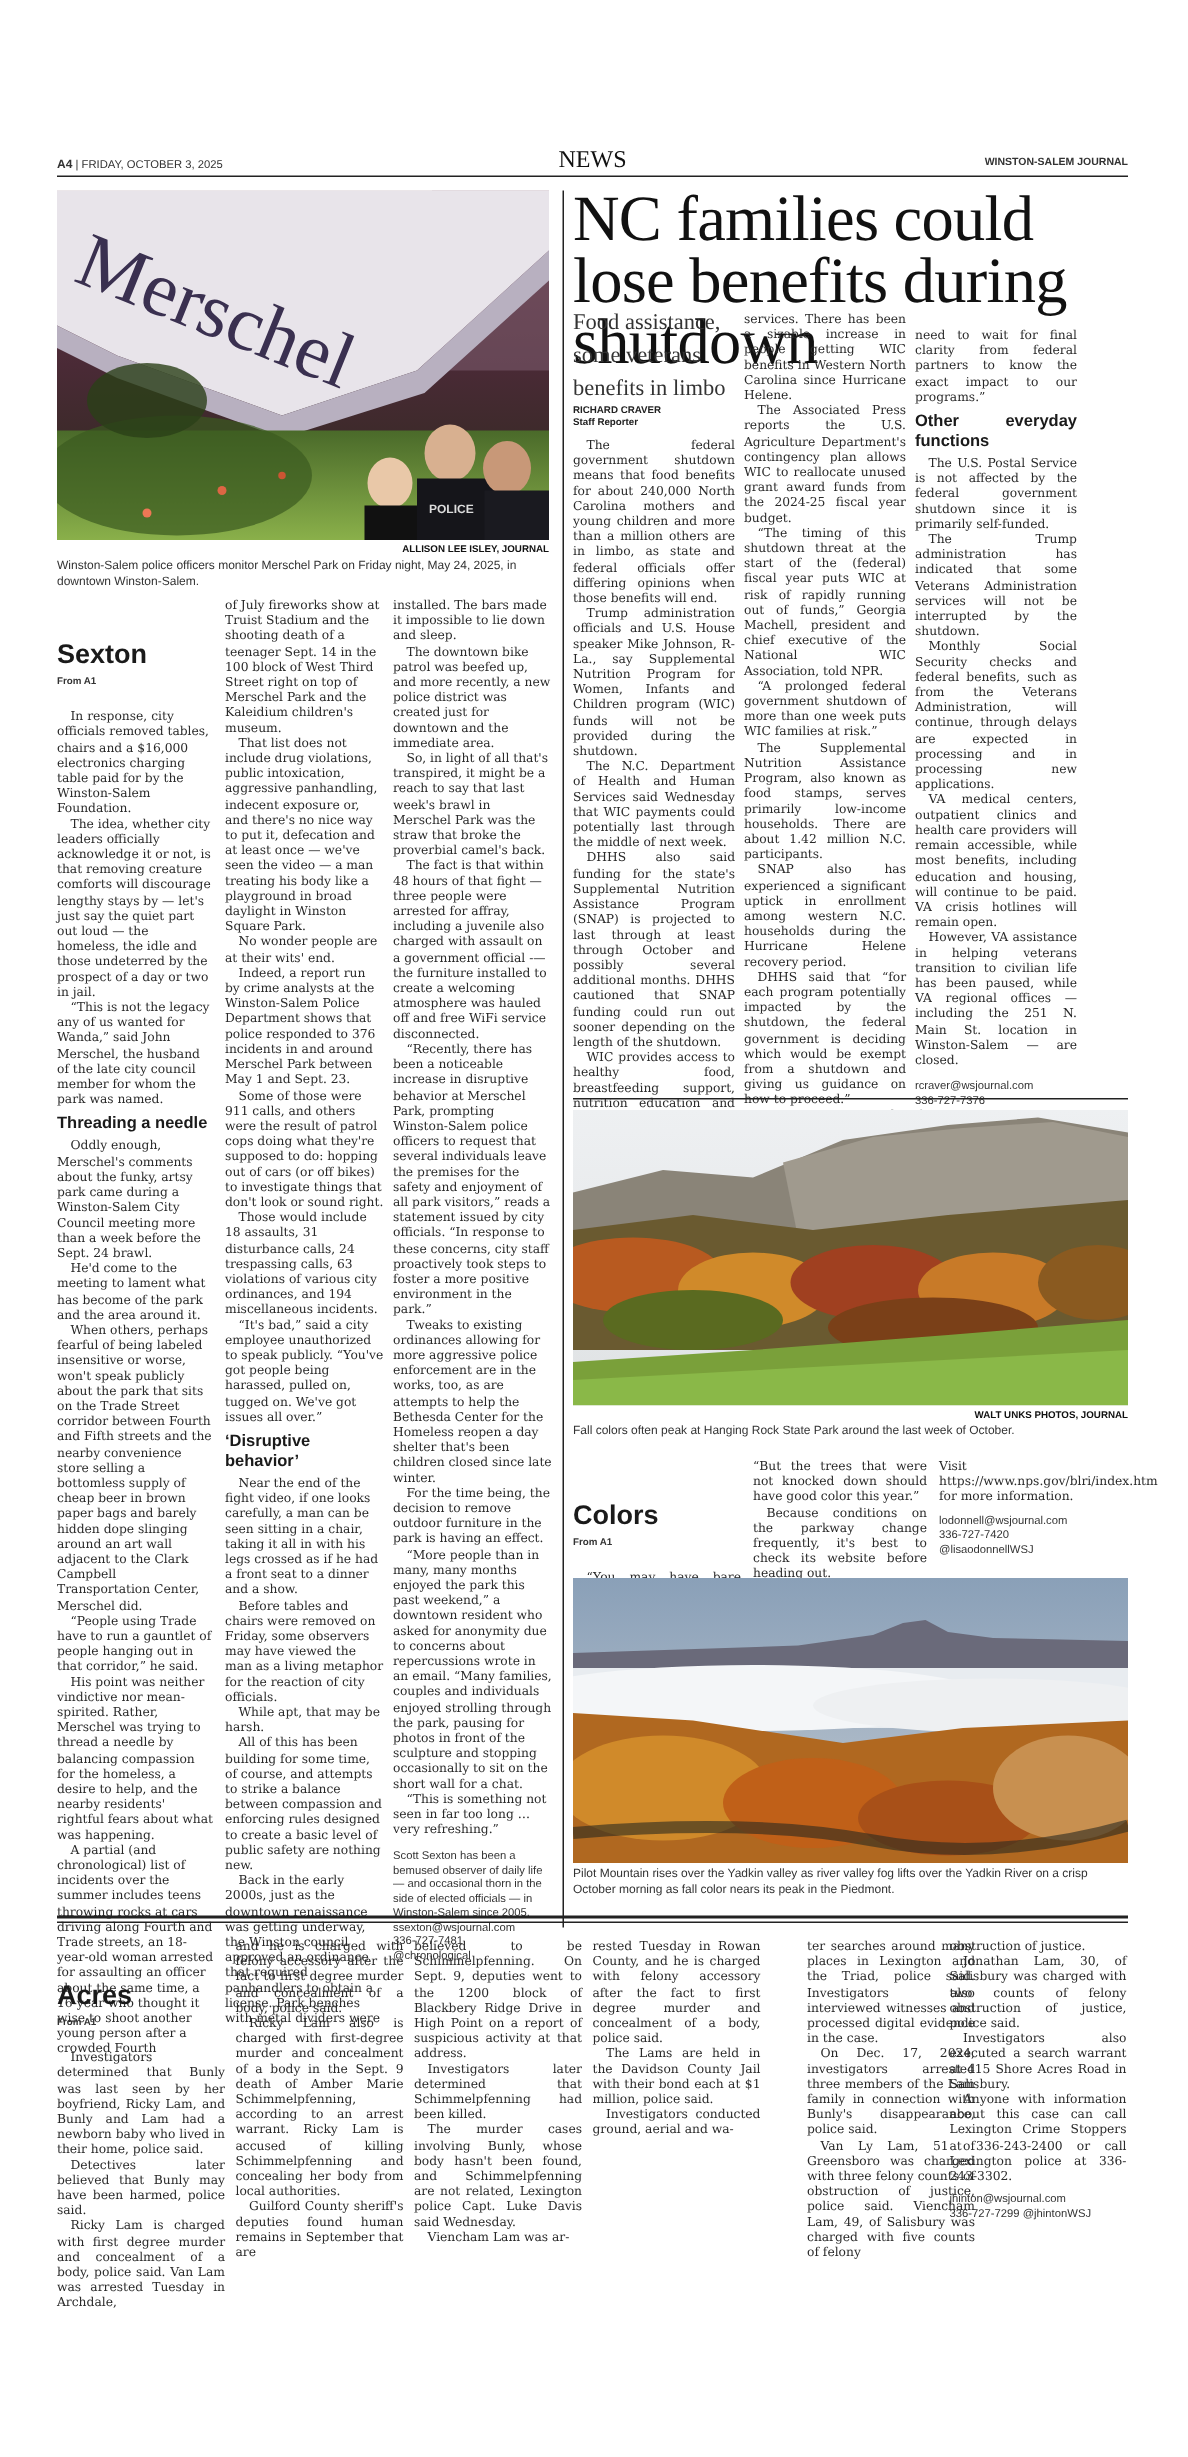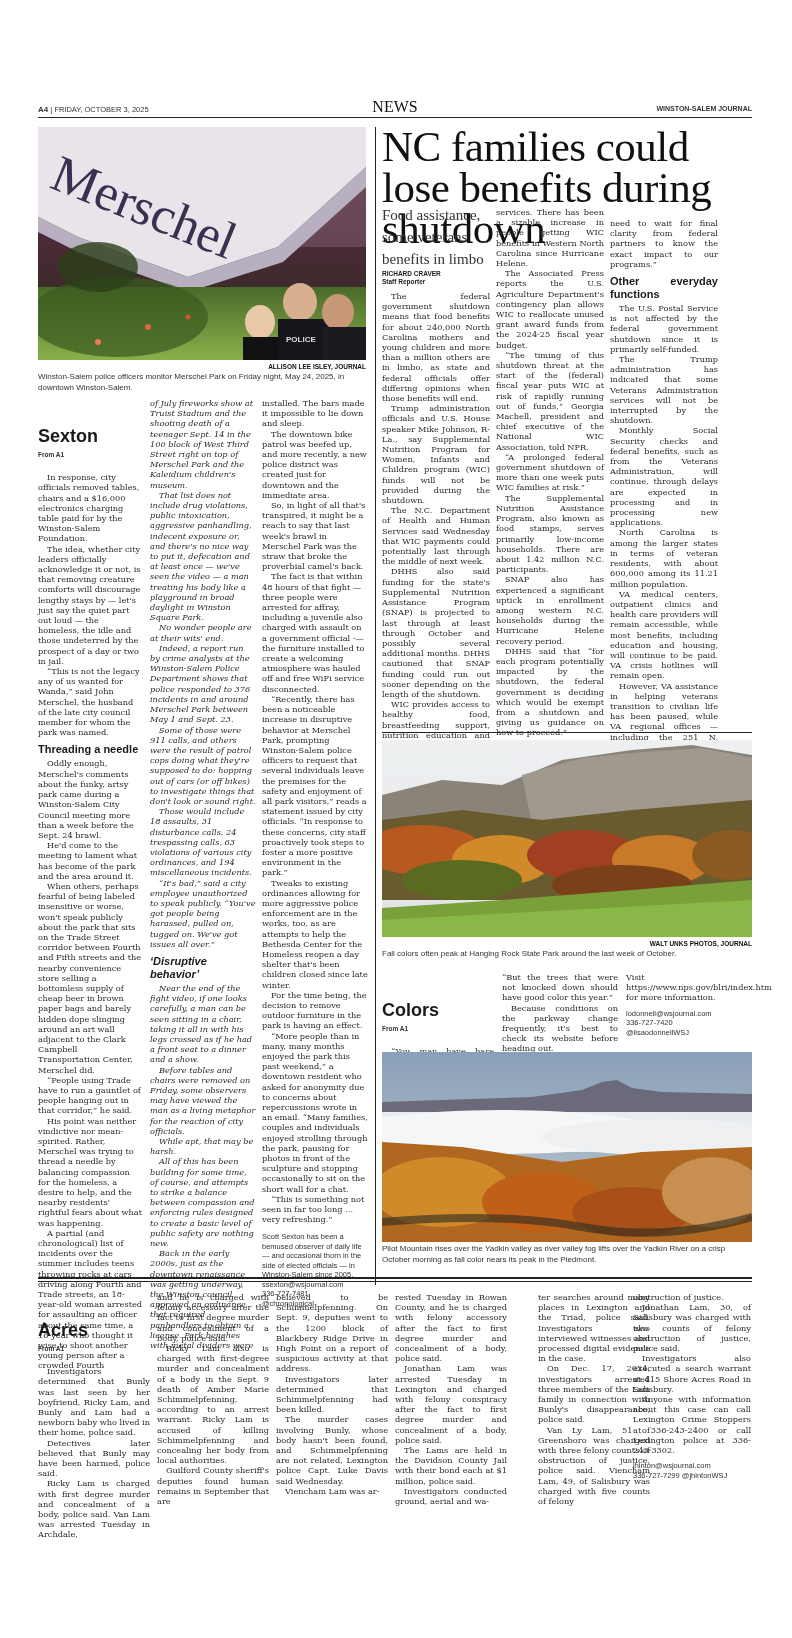--- a/index.html
+++ b/index.html
@@ -85,21 +85,21 @@
     <p>“This is not the legacy any of us wanted for Wanda,” said John Merschel, the husband of the late city council member for whom the park was named.</p>
     <div class="subhead">Threading a needle</div>
     <p>Oddly enough, Merschel's comments about the funky, artsy park came during a Winston-Salem City Council meeting more than a week before the Sept. 24 brawl.</p>
     <p>He'd come to the meeting to lament what has become of the park and the area around it.</p>
     <p>When others, perhaps fearful of being labeled insensitive or worse, won't speak publicly about the park that sits on the Trade Street corridor between Fourth and Fifth streets and the nearby convenience store selling a bottomless supply of cheap beer in brown paper bags and barely hidden dope slinging around an art wall adjacent to the Clark Campbell Transportation Center, Merschel did.</p>
     <p>“People using Trade have to run a gauntlet of people hanging out in that corridor,” he said.</p>
     <p>His point was neither vindictive nor mean-spirited. Rather, Merschel was trying to thread a needle by balancing compassion for the homeless, a desire to help, and the nearby residents' rightful fears about what was happening.</p>
     <p>A partial (and chronological) list of incidents over the summer includes teens throwing rocks at cars driving along Fourth and Trade streets, an 18-year-old woman arrested for assaulting an officer about the same time, a 16-year who thought it wise to shoot another young person after a crowded Fourth</p>
   </div>
 
-  <div class="col" style="left:112px; top:398px; width:106px;font-style:italic;">
+  <div class="col" style="left:112px; top:398px; width:106px;">
     <p class="noind">of July fireworks show at Truist Stadium and the shooting death of a teenager Sept. 14 in the 100 block of West Third Street right on top of Merschel Park and the Kaleidium children's museum.</p>
     <p>That list does not include drug violations, public intoxication, aggressive panhandling, indecent exposure or, and there's no nice way to put it, defecation and at least once — we've seen the video — a man treating his body like a playground in broad daylight in Winston Square Park.</p>
     <p>No wonder people are at their wits' end.</p>
     <p>Indeed, a report run by crime analysts at the Winston-Salem Police Department shows that police responded to 376 incidents in and around Merschel Park between May 1 and Sept. 23.</p>
     <p>Some of those were 911 calls, and others were the result of patrol cops doing what they're supposed to do: hopping out of cars (or off bikes) to investigate things that don't look or sound right.</p>
     <p>Those would include 18 assaults, 31 disturbance calls, 24 trespassing calls, 63 violations of various city ordinances, and 194 miscellaneous incidents.</p>
     <p>“It's bad,” said a city employee unauthorized to speak publicly. “You've got people being harassed, pulled on, tugged on. We've got issues all over.”</p>
     <div class="subhead">‘Disruptive behavior’</div>
     <p>Near the end of the fight video, if one looks carefully, a man can be seen sitting in a chair, taking it all in with his legs crossed as if he had a front seat to a dinner and a show.</p>
     <p>Before tables and chairs were removed on Friday, some observers may have viewed the man as a living metaphor for the reaction of city officials.</p>
@@ -152,21 +152,20 @@
     <p>DHHS said that “for each program potentially impacted by the shutdown, the federal government is deciding which would be exempt from a shutdown and giving us guidance on how to proceed.”</p>
     <p>“NCDHHS may not be impacted immediately, but that could change depending on the length of the shutdown. NCDHHS will</p>
   </div>
 
   <div class="col just" style="left:572px; top:218px; width:108px;">
     <p class="noind">need to wait for final clarity from federal partners to know the exact impact to our programs.”</p>
     <div class="subhead">Other everyday functions</div>
     <p>The U.S. Postal Service is not affected by the federal government shutdown since it is primarily self-funded.</p>
     <p>The Trump administration has indicated that some Veterans Administration services will not be interrupted by the shutdown.</p>
     <p>Monthly Social Security checks and federal benefits, such as from the Veterans Administration, will continue, through delays are expected in processing and in processing new applications.</p>
-    <p>North Carolina is among the larger states in terms of veteran residents, with about 600,000 among its 11.21 million population.</p>
     <p>VA medical centers, outpatient clinics and health care providers will remain accessible, while most benefits, including education and housing, will continue to be paid. VA crisis hotlines will remain open.</p>
     <p>However, VA assistance in helping veterans transition to civilian life has been paused, while VA regional offices — including the 251 N. Main St. location in Winston-Salem — are closed.</p>
     <div class="tagline">
       <div>rcraver@wsjournal.com</div>
       <div>336-727-7376</div>
       <div>@rcraverWSJ</div>
     </div>
   </div>
 
   <div class="hrule" style="left:344px; top:732px; width:370px;"></div>
@@ -254,21 +253,20 @@
     <p>Guilford County sheriff's deputies found human remains in September that are</p>
   </div>
   <div class="col just" style="left:238px; top:1292px; width:112px;">
     <p class="noind">believed to be Schimmelpfenning. On Sept. 9, deputies went to the 1200 block of Blackbery Ridge Drive in High Point on a report of suspicious activity at that address.</p>
     <p>Investigators later determined that Schimmelpfenning had been killed.</p>
     <p>The murder cases involving Bunly, whose body hasn't been found, and Schimmelpfenning are not related, Lexington police Capt. Luke Davis said Wednesday.</p>
     <p>Viencham Lam was ar-</p>
   </div>
   <div class="col just" style="left:357px; top:1292px; width:112px;">
     <p class="noind">rested Tuesday in Rowan County, and he is charged with felony accessory after the fact to first degree murder and concealment of a body, police said.</p>
-    <p>Jonathan Lam was arrested Tuesday in Lexington and charged with felony conspiracy after the fact to first degree murder and concealment of a body, police said.</p>
     <p>The Lams are held in the Davidson County Jail with their bond each at $1 million, police said.</p>
     <p>Investigators conducted ground, aerial and wa-</p>
   </div>
   <div class="col just" style="left:476px; top:1292px; width:112px;margin-left:24px;">
     <p class="noind">ter searches around many places in Lexington and the Triad, police said. Investigators also interviewed witnesses and processed digital evidence in the case.</p>
     <p>On Dec. 17, 2024, investigators arrested three members of the Lam family in connection with Bunly's disappearance, police said.</p>
     <p>Van Ly Lam, 51 of Greensboro was charged with three felony counts of obstruction of justice, police said. Viencham Lam, 49, of Salisbury was charged with five counts of felony</p>
   </div>
   <div class="col just" style="left:595px; top:1292px; width:118px;">
     <p class="noind">obstruction of justice.</p>

